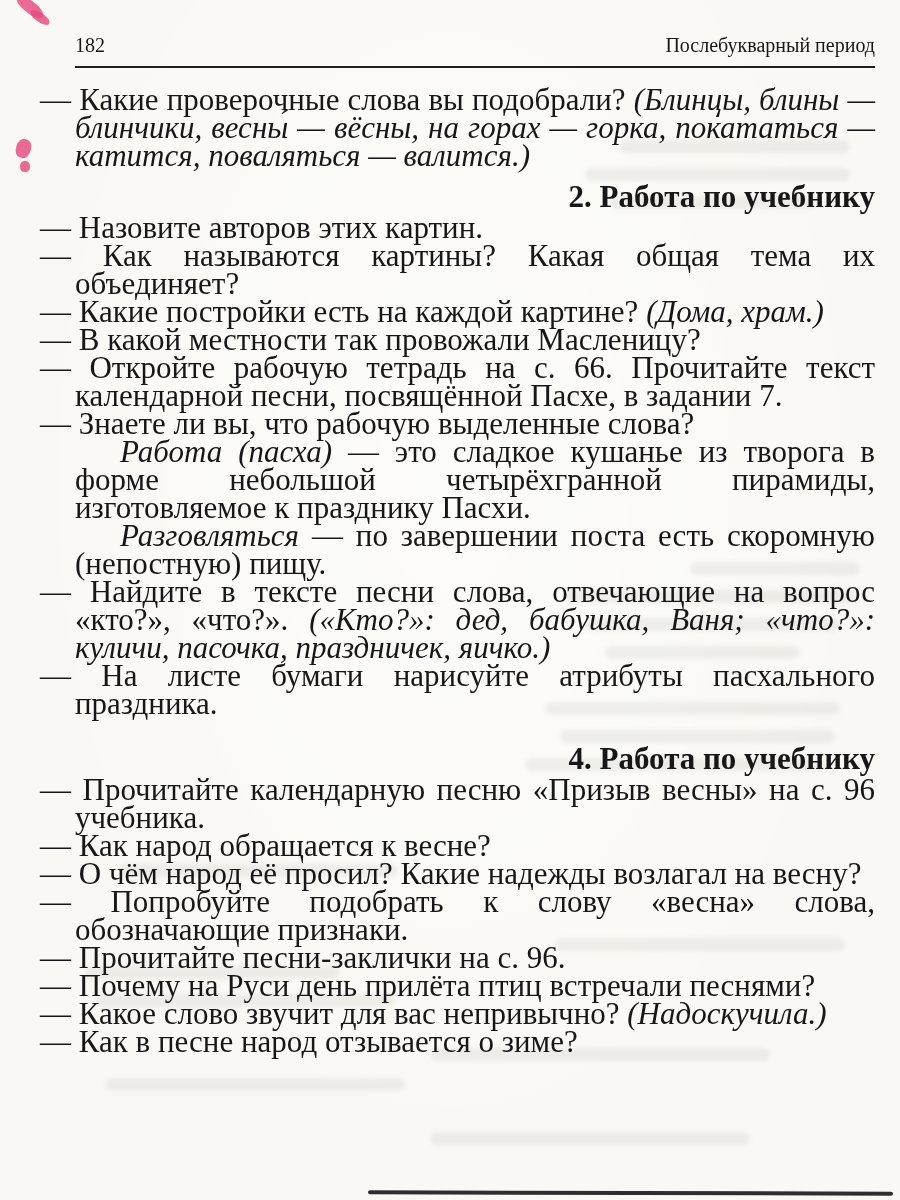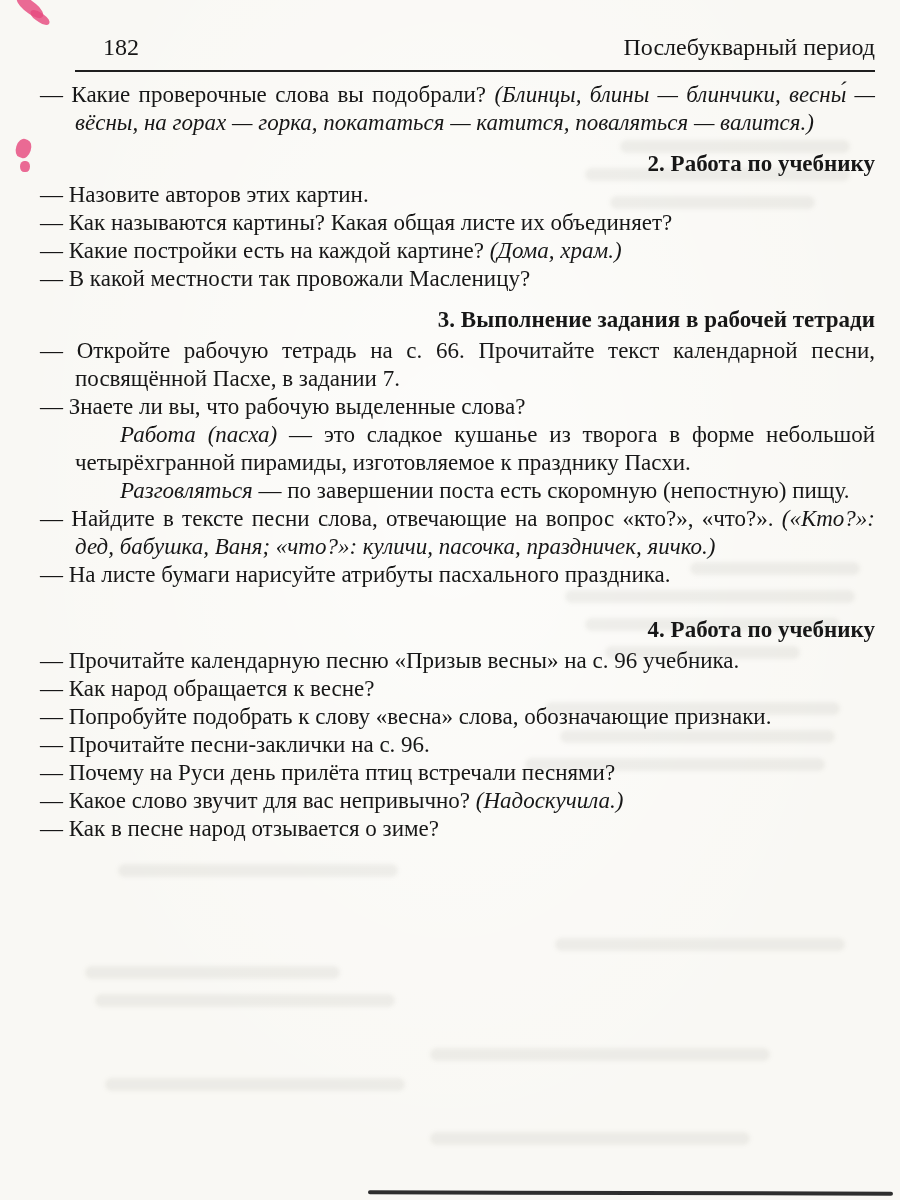--- a/index.html
+++ b/index.html
@@ -24,33 +24,32 @@
     position: absolute;
     left: 75px;
     top: 34px;
     width: 800px;
     z-index: 2;
   }
   .header {
     display: flex;
     justify-content: space-between;
     align-items: flex-end;
-    font-size: 24px;
+    font-size: 20px;
     color: var(--text);
     padding-bottom: 9px;
-    margin-left: 28px;
   }
   .header-rule {
     height: 2px;
     background: var(--rule);
     width: 100%;
   }
   .doc {
-    margin-top: 9px;
-    font-size: 23px;
+    margin-top: 18px;
+    font-size: 31px;
     line-height: 28px;
     text-align: justify;
     hyphens: auto;
     -webkit-hyphens: auto;
   }
   .doc p.block { margin: 0; padding: 0; }
   .b-dash { padding-left: 79px; text-indent: -35px; }
   .b-para { text-indent: 45px; }
   .b-heading {
     padding-left: 45px;
@@ -127,33 +126,33 @@
     <div class="header">
       <span>182</span>
       <span>Послебукварный период</span>
     </div>
     <div class="header-rule"></div>
 
     <div class="doc" id="doc-body">
         <p class="block b-dash"><span>—&nbsp;</span><span>Какие проверочные слова вы подобрали? </span><span class="it">(Блинцы, блины — блинчики, весны́ — вёсны, на горах — горка, покататься — катится, поваляться — валится.)</span></p>
         <p class="block b-heading"><span>2. Работа по учебнику</span></p>
         <p class="block b-dash"><span>—&nbsp;</span><span>Назовите авторов этих картин.</span></p>
-        <p class="block b-dash"><span>—&nbsp;</span><span>Как называются картины? Какая общая листе их объединяет?</span></p>
+        <p class="block b-dash"><span>—&nbsp;</span><span>Как называются картины? Какая общая тема их объединяет?</span></p>
         <p class="block b-dash"><span>—&nbsp;</span><span>Какие постройки есть на каждой картине? </span><span class="it">(Дома, храм.)</span></p>
         <p class="block b-dash"><span>—&nbsp;</span><span>В какой местности так провожали Масленицу?</span></p>
-        <p class="block b-heading"><span>3. Выполнение задания в рабочей тетради</span></p>
         <p class="block b-dash"><span>—&nbsp;</span><span>Откройте рабочую тетрадь на с. 66. Прочитайте текст календарной песни, посвящённой Пасхе, в задании 7.</span></p>
         <p class="block b-dash"><span>—&nbsp;</span><span>Знаете ли вы, что рабочую выделенные слова?</span></p>
         <p class="block b-para"><span class="it">Работа (пасха)</span><span> — это сладкое кушанье из творога в форме небольшой четырёхгранной пирамиды, изготовляемое к празднику Пасхи.</span></p>
         <p class="block b-para"><span class="it">Разговляться</span><span> — по завершении поста есть скоромную (непостную) пищу.</span></p>
         <p class="block b-dash"><span>—&nbsp;</span><span>Найдите в тексте песни слова, отвечающие на вопрос «кто?», «что?». </span><span class="it">(«Кто?»: дед, бабушка, Ваня; «что?»: куличи, пасочка, праздничек, яичко.)</span></p>
         <p class="block b-dash"><span>—&nbsp;</span><span>На листе бумаги нарисуйте атрибуты пасхального праздника.</span></p>
         <p class="block b-heading sp-lg"><span>4. Работа по учебнику</span></p>
         <p class="block b-dash"><span>—&nbsp;</span><span>Прочитайте календарную песню «Призыв весны» на с. 96 учебника.</span></p>
         <p class="block b-dash"><span>—&nbsp;</span><span>Как народ обращается к весне?</span></p>
+        <p class="block b-dash"><span>—&nbsp;</span><span>О чём народ её просил? Какие надежды возлагал на весну?</span></p>
         <p class="block b-dash"><span>—&nbsp;</span><span>Попробуйте подобрать к слову «весна» слова, обозначающие признаки.</span></p>
         <p class="block b-dash"><span>—&nbsp;</span><span>Прочитайте песни-заклички на с. 96.</span></p>
         <p class="block b-dash"><span>—&nbsp;</span><span>Почему на Руси день прилёта птиц встречали песнями?</span></p>
         <p class="block b-dash"><span>—&nbsp;</span><span>Какое слово звучит для вас непривычно? </span><span class="it">(Надоскучила.)</span></p>
         <p class="block b-dash"><span>—&nbsp;</span><span>Как в песне народ отзывается о зиме?</span></p>
       </div>
   </div>
 </div>
 
 </body></html>

